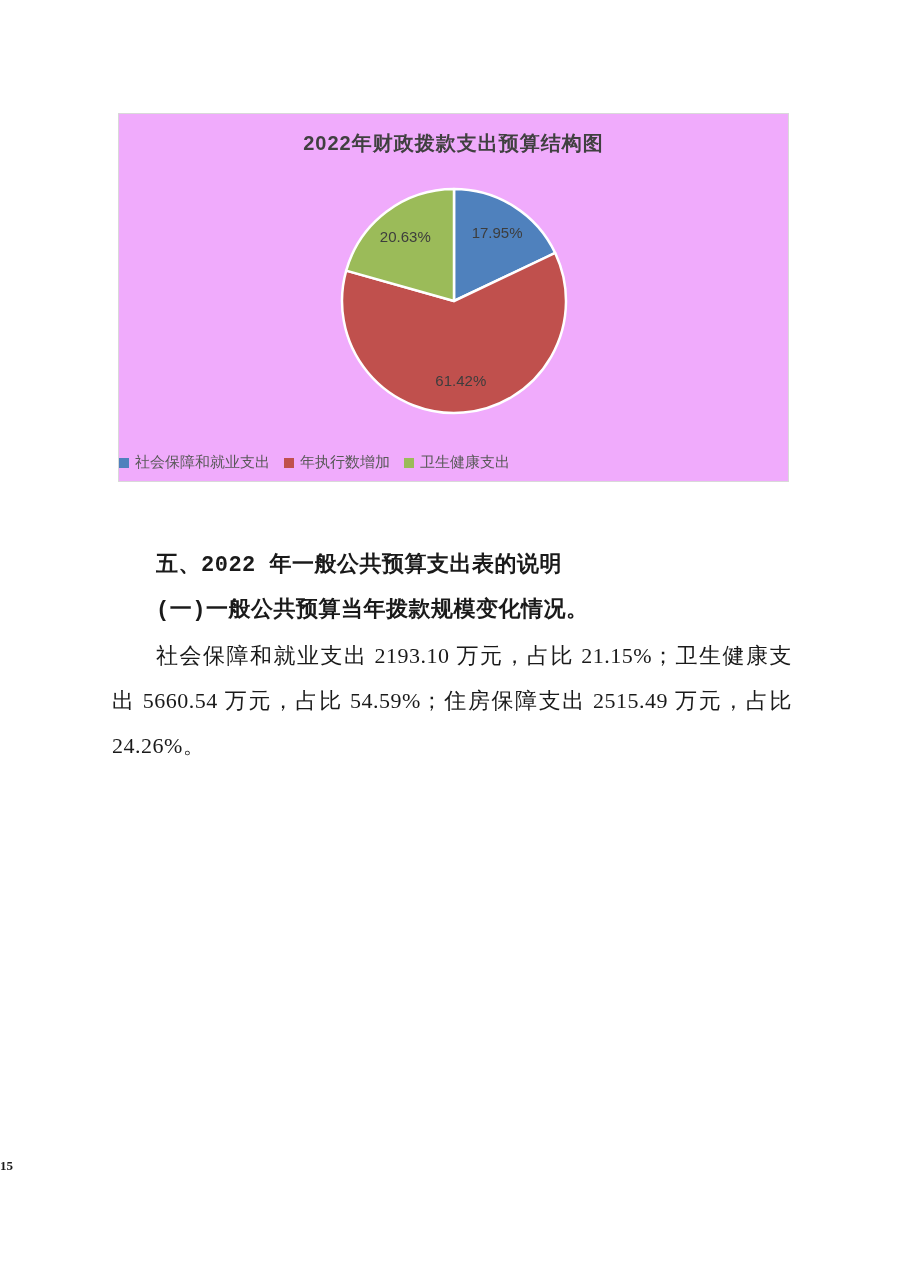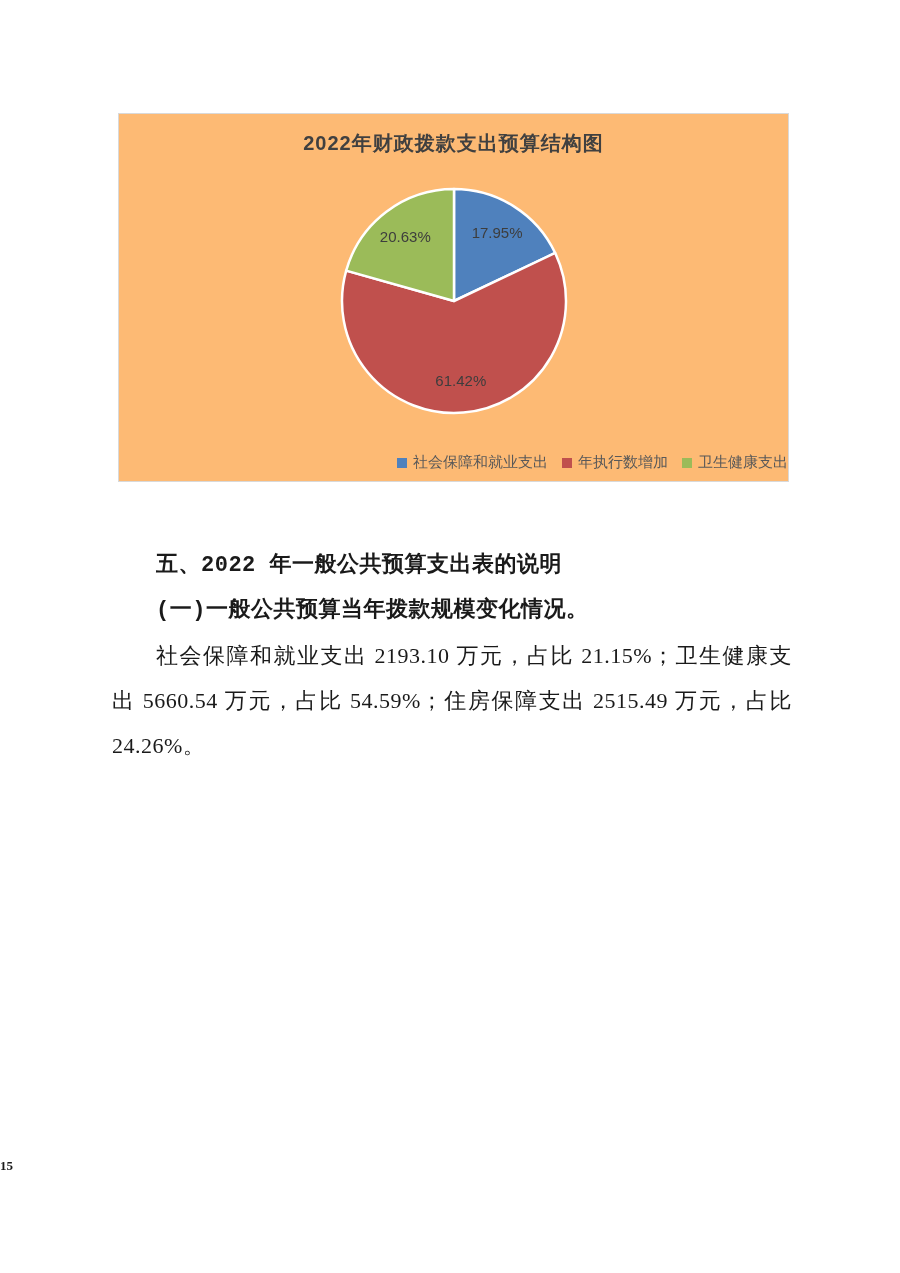--- a/index.html
+++ b/index.html
@@ -13,21 +13,21 @@
     overflow: hidden;
   }
 
   
   .chart-box {
     position: absolute;
     left: 118px;
     top: 113px;
     width: 671px;
     height: 369px;
-    background: #fdba74;
+    background: #f0abfc;
     border: 1.5px solid #d9d9d9;
     font-family: "Liberation Sans", "DejaVu Sans", sans-serif;
   }
   .chart-title {
     position: absolute;
     top: 16px;
     left: 0;
     width: 100%;
     text-align: center;
     font-size: 20px;
@@ -46,21 +46,21 @@
     font-family: "Liberation Sans", "DejaVu Sans", sans-serif;
     font-size: 15px;
     fill: #3d3d3d;
   }
   .chart-legend {
     position: absolute;
     top: 339px;
     left: 0;
     width: 100%;
     display: flex;
-    justify-content: flex-end;
+    justify-content: flex-start;
     align-items: center;
     gap: 14px;
   }
   .legend-item {
     display: inline-flex;
     align-items: center;
     gap: 6px;
     font-size: 15px;
     color: #595959;
   }

